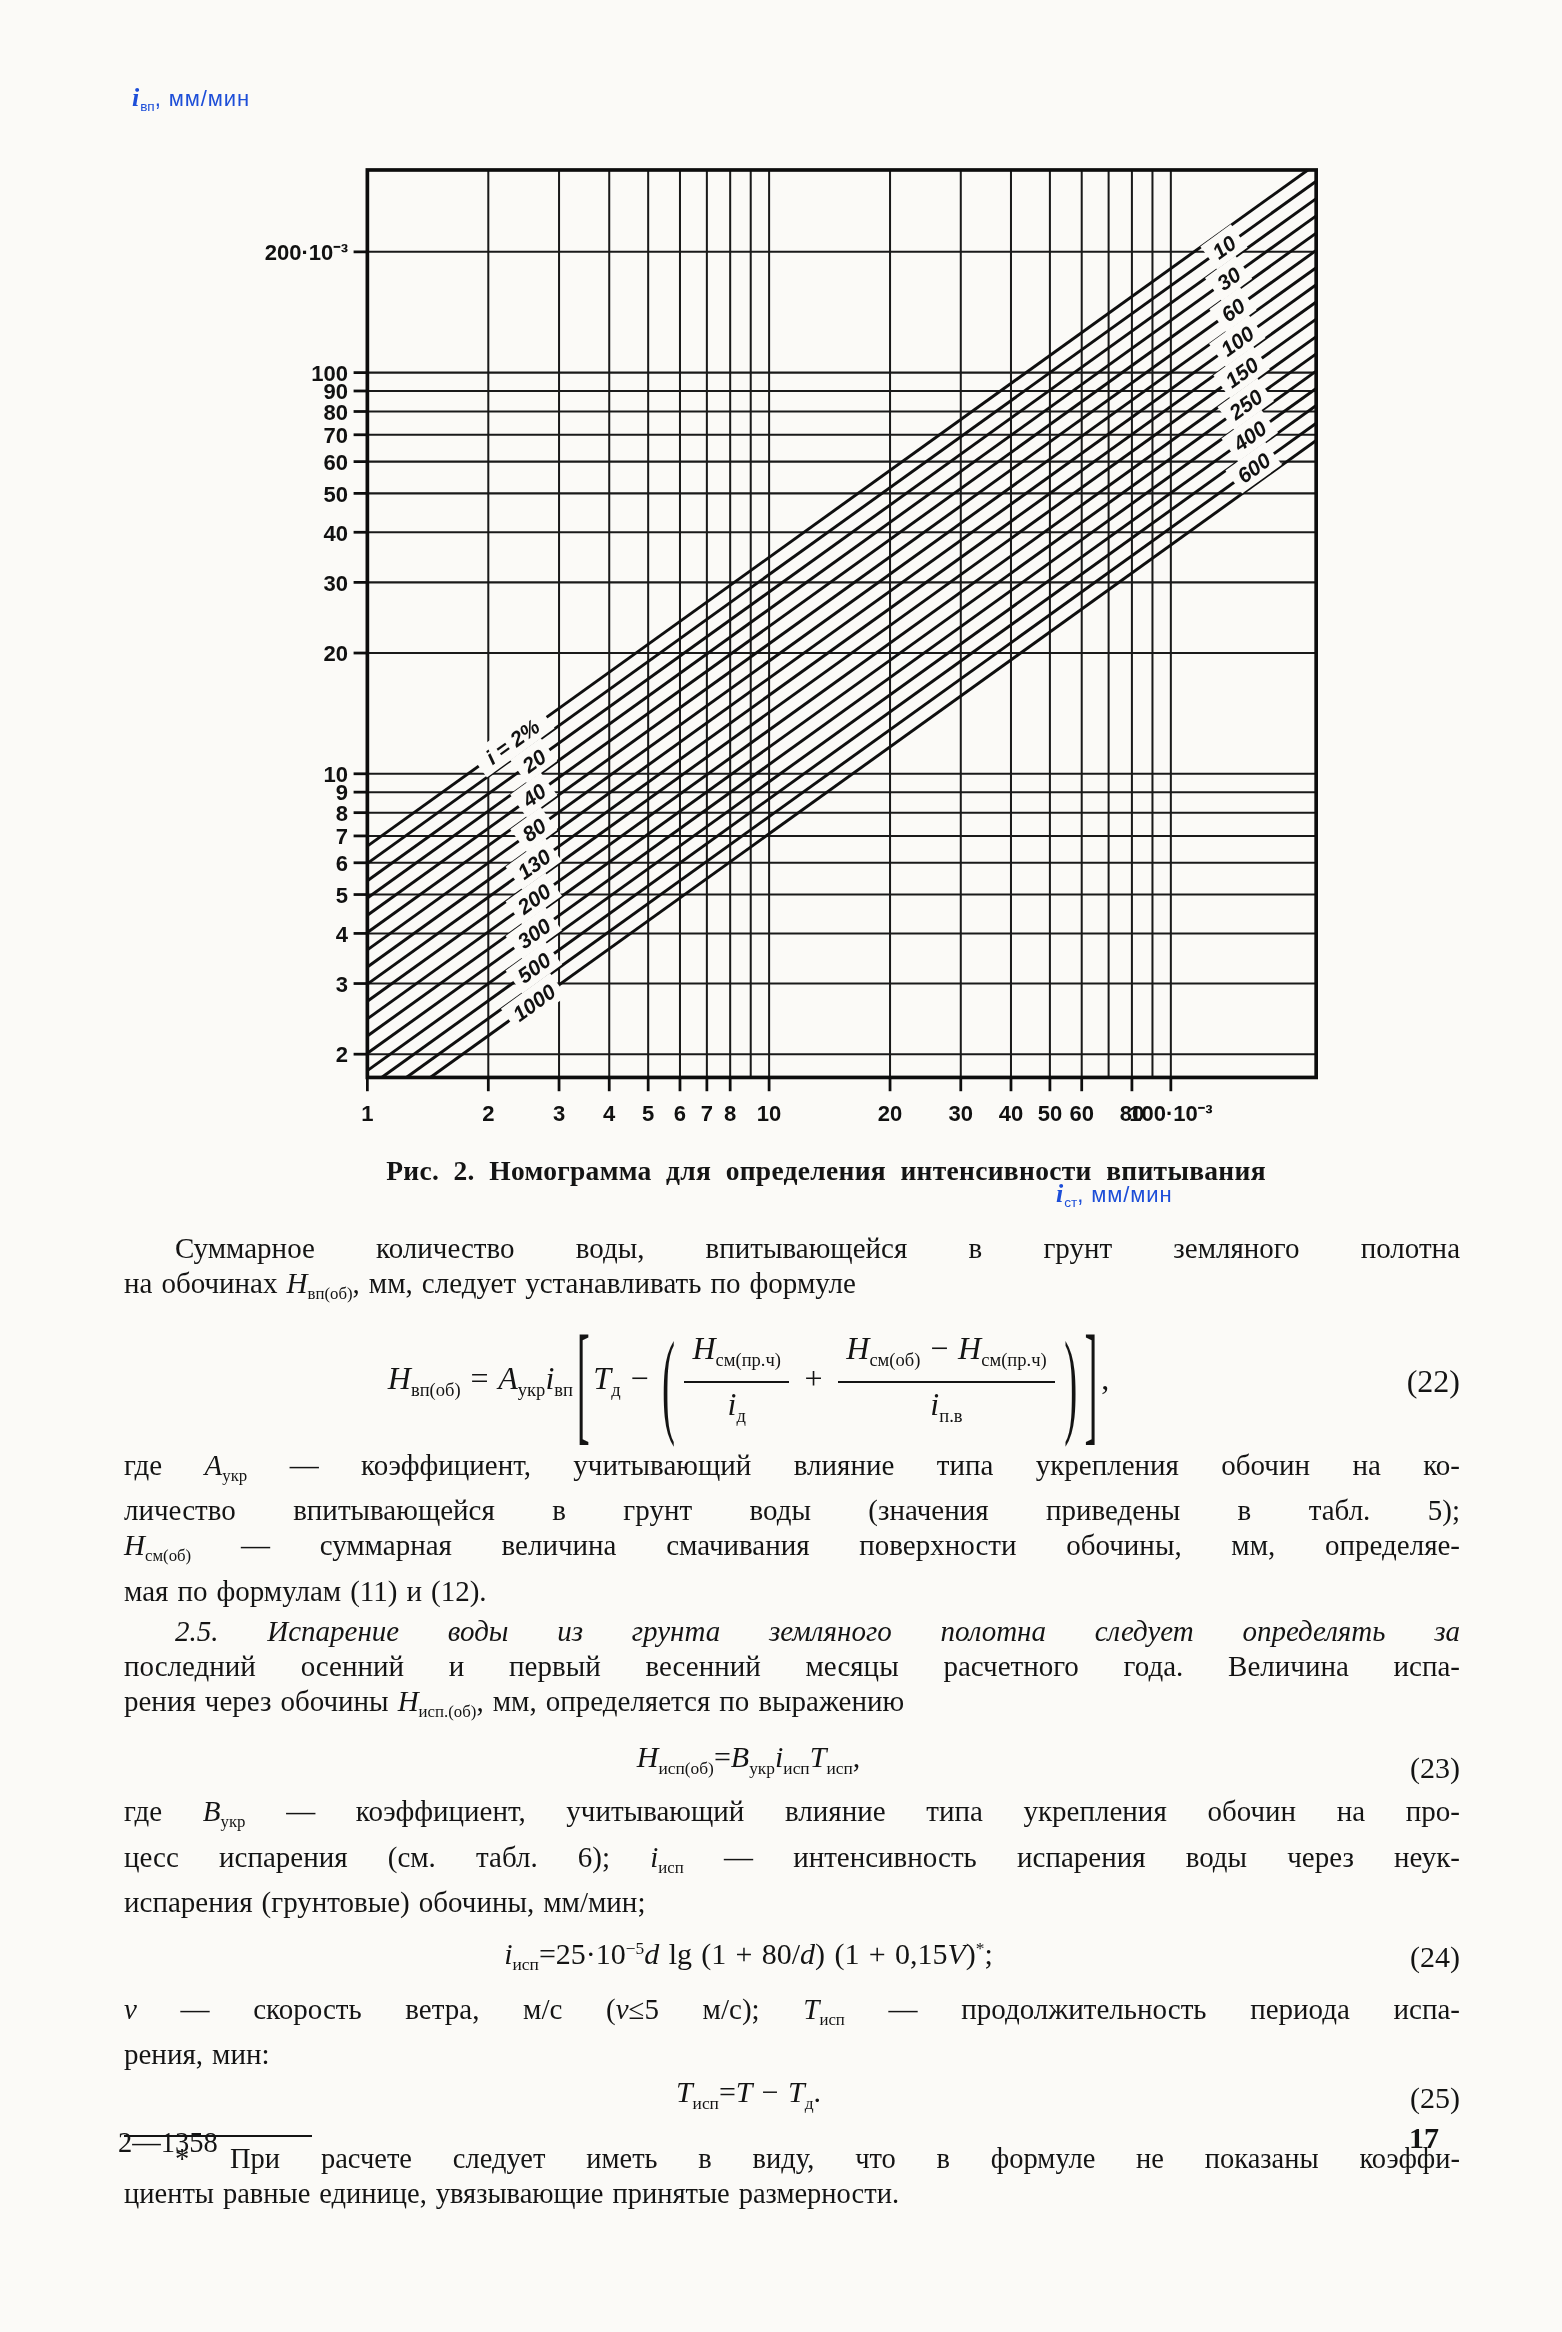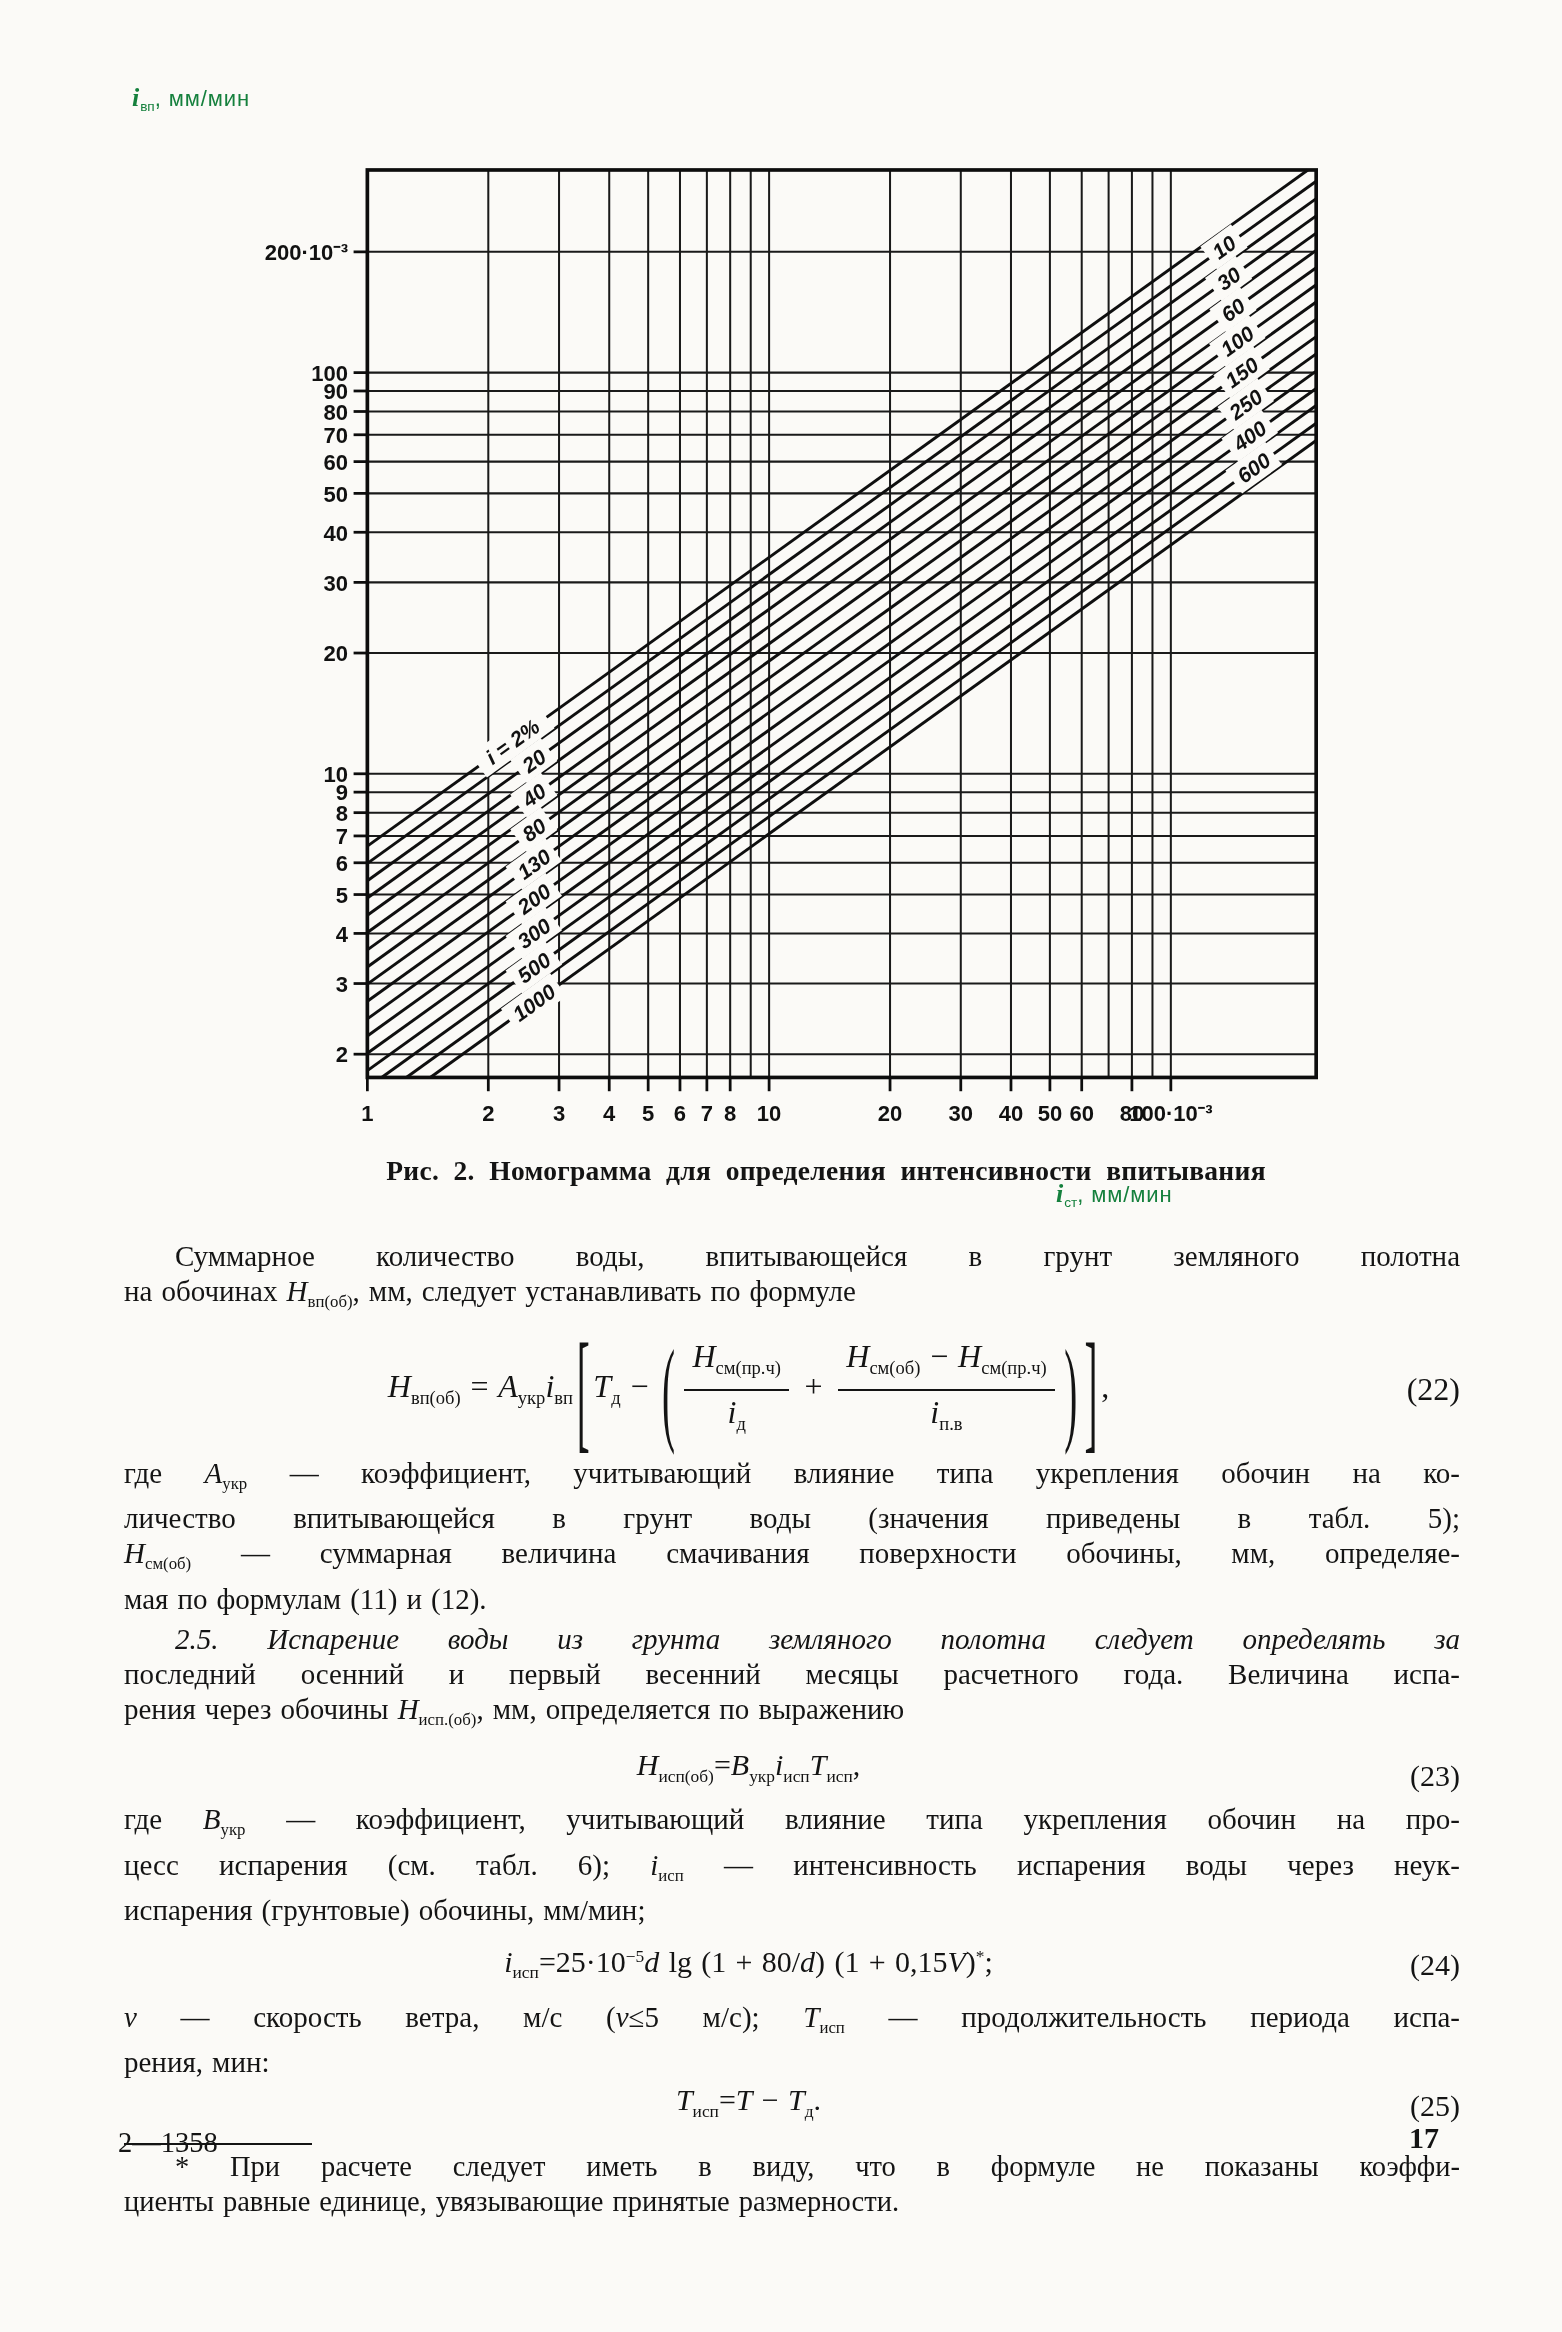--- a/index.html
+++ b/index.html
@@ -1,19 +1,19 @@
 <!DOCTYPE html>
 <html style="font-size:14.7px"><head>
 <meta charset="utf-8">
 <style>
   html,body{margin:0;padding:0;background:#888;}
   .page{position:relative;width:1562px;height:2333px;background:#fbfaf7;
         font-family:"Liberation Serif",serif;color:#141414;overflow:hidden;}
   #chart{position:absolute;left:101px;top:78px;}
-  .ax-title{position:absolute;font:400 22px "Liberation Sans",sans-serif;letter-spacing:0.9px;color:#15803d;}
+  .ax-title{position:absolute;font:400 22px "Liberation Sans",sans-serif;letter-spacing:0.9px;color:#1d4ed8;}
   .ax-title .it{font-style:italic;font-family:"Liberation Serif",serif;font-size:26px;font-weight:700;}
   .ax-title .sb{font-size:.62em;font-style:normal;vertical-align:-0.38em;}
   .ax-y{left:132px;top:83px;}
   .ax-x{left:1056px;top:1179px;}
   .caption{position:absolute;left:275px;top:1155px;width:1102px;text-align:center;
            font-weight:700;font-size:27.5px;word-spacing:7.3px;letter-spacing:0.3px;}
   #flow{position:absolute;left:124px;top:1222px;width:1336px;font-size:29px;line-height:35px;word-spacing:1.8px;}
   .ln{min-height:35px;}
   .ln.j{text-align:justify;text-align-last:justify;}
   .ln.ind{text-indent:51px;}
@@ -247,21 +247,21 @@
           <text x="269" y="349.6143445528677" text-anchor="end" class="tick">90</text>
           <text x="269" y="329.62930310477736" text-anchor="end" class="tick">100</text>
           <text x="269" y="198.1514430484956" text-anchor="end" class="tick">200·10⁻³</text>
         </g>
       </svg>
     <div class="ax-title ax-y"><span class="it">i</span><span class="sb">вп</span>, мм/мин</div>
     <div class="ax-title ax-x"><span class="it">i</span><span class="sb">ст</span>, мм/мин</div>
     <div class="caption">Рис. 2. Номограмма для определения интенсивности впитывания</div>
   </div>
   <div id="flow">
-      <div class="ln j ind" style="margin-top: 17px;">Суммарное количество воды, впитывающейся в грунт земляного полотна</div>
+      <div class="ln j ind" style="margin-top: 9px;">Суммарное количество воды, впитывающейся в грунт земляного полотна</div>
       <div class="ln">на обочинах <span class="it">H</span><span class="sb">вп(об)</span>, мм, следует устанавливать по формуле</div>
       <div class="fr lg" style="margin-top: 18.4px; margin-bottom: 14.7px;">
         <div class="fb"><span class="it">H</span><span class="sb">вп(об)</span> = <span class="it">A</span><span class="sb">укр</span><span class="it">i</span><span class="sb">вп</span><span class="big" style="transform: scaleY(3.4);">[</span><span class="it">T</span><span class="sb">д</span> − <span class="big" style="transform: scaleY(3);">(</span><span class="frac">
             <span class="fn2"><span class="it">H</span><span class="sb">см(пр.ч)</span></span>
             <span class="fd"><span class="it">i</span><span class="sb">д</span></span>
           </span> + <span class="frac">
             <span class="fn2"><span class="it">H</span><span class="sb">см(об)</span> − <span class="it">H</span><span class="sb">см(пр.ч)</span></span>
             <span class="fd"><span class="it">i</span><span class="sb">п.в</span></span>
           </span><span class="big" style="transform: scaleY(3);">)</span><span class="big" style="transform: scaleY(3.4);">]</span>,</div>
         <div class="fr-num">(22)</div>

